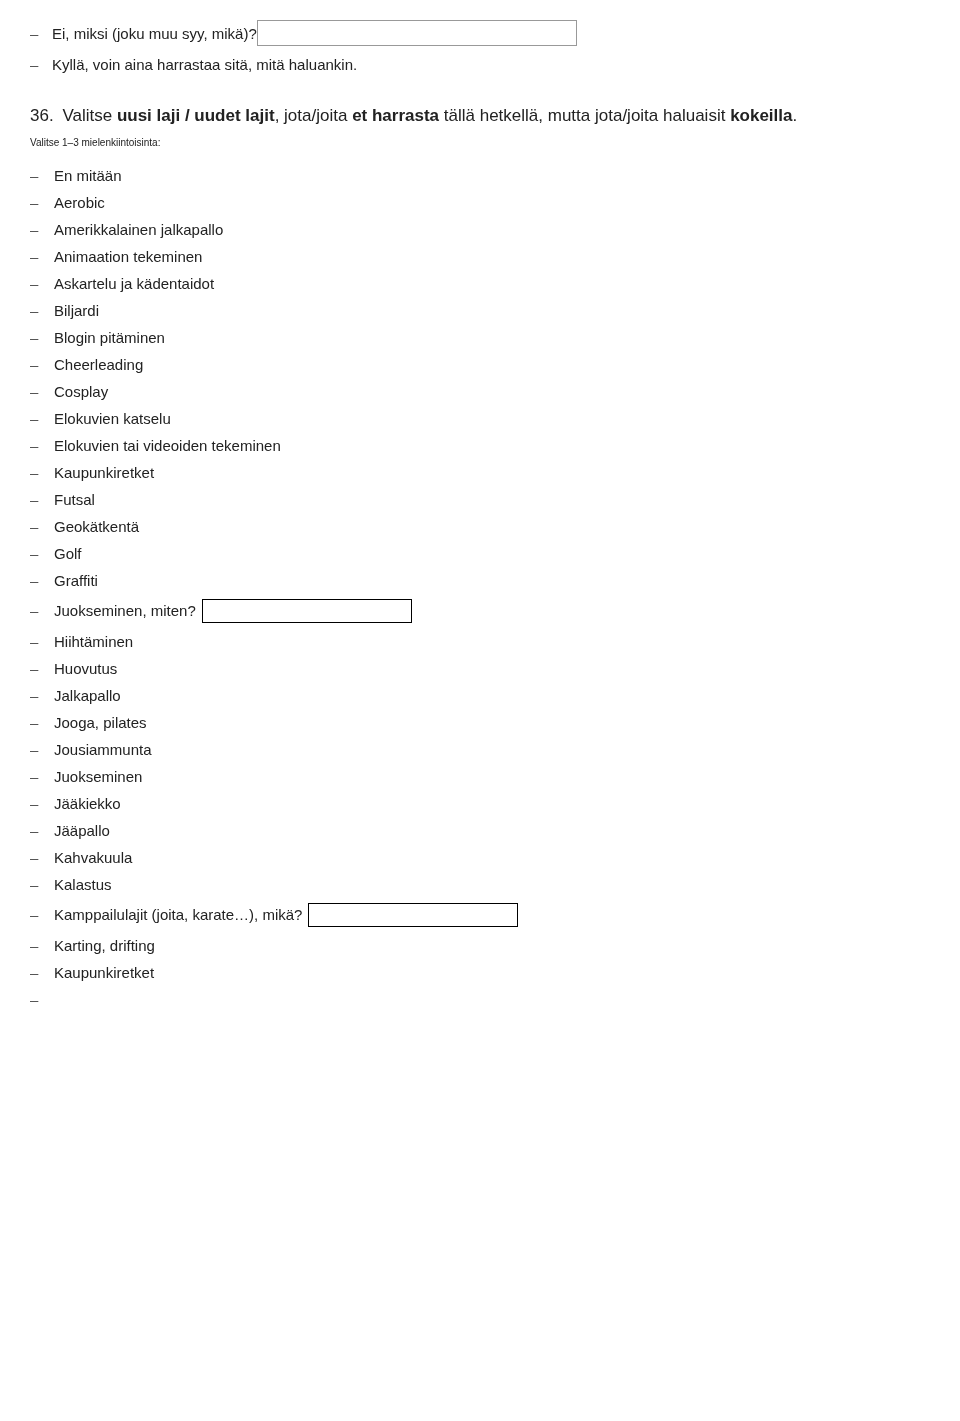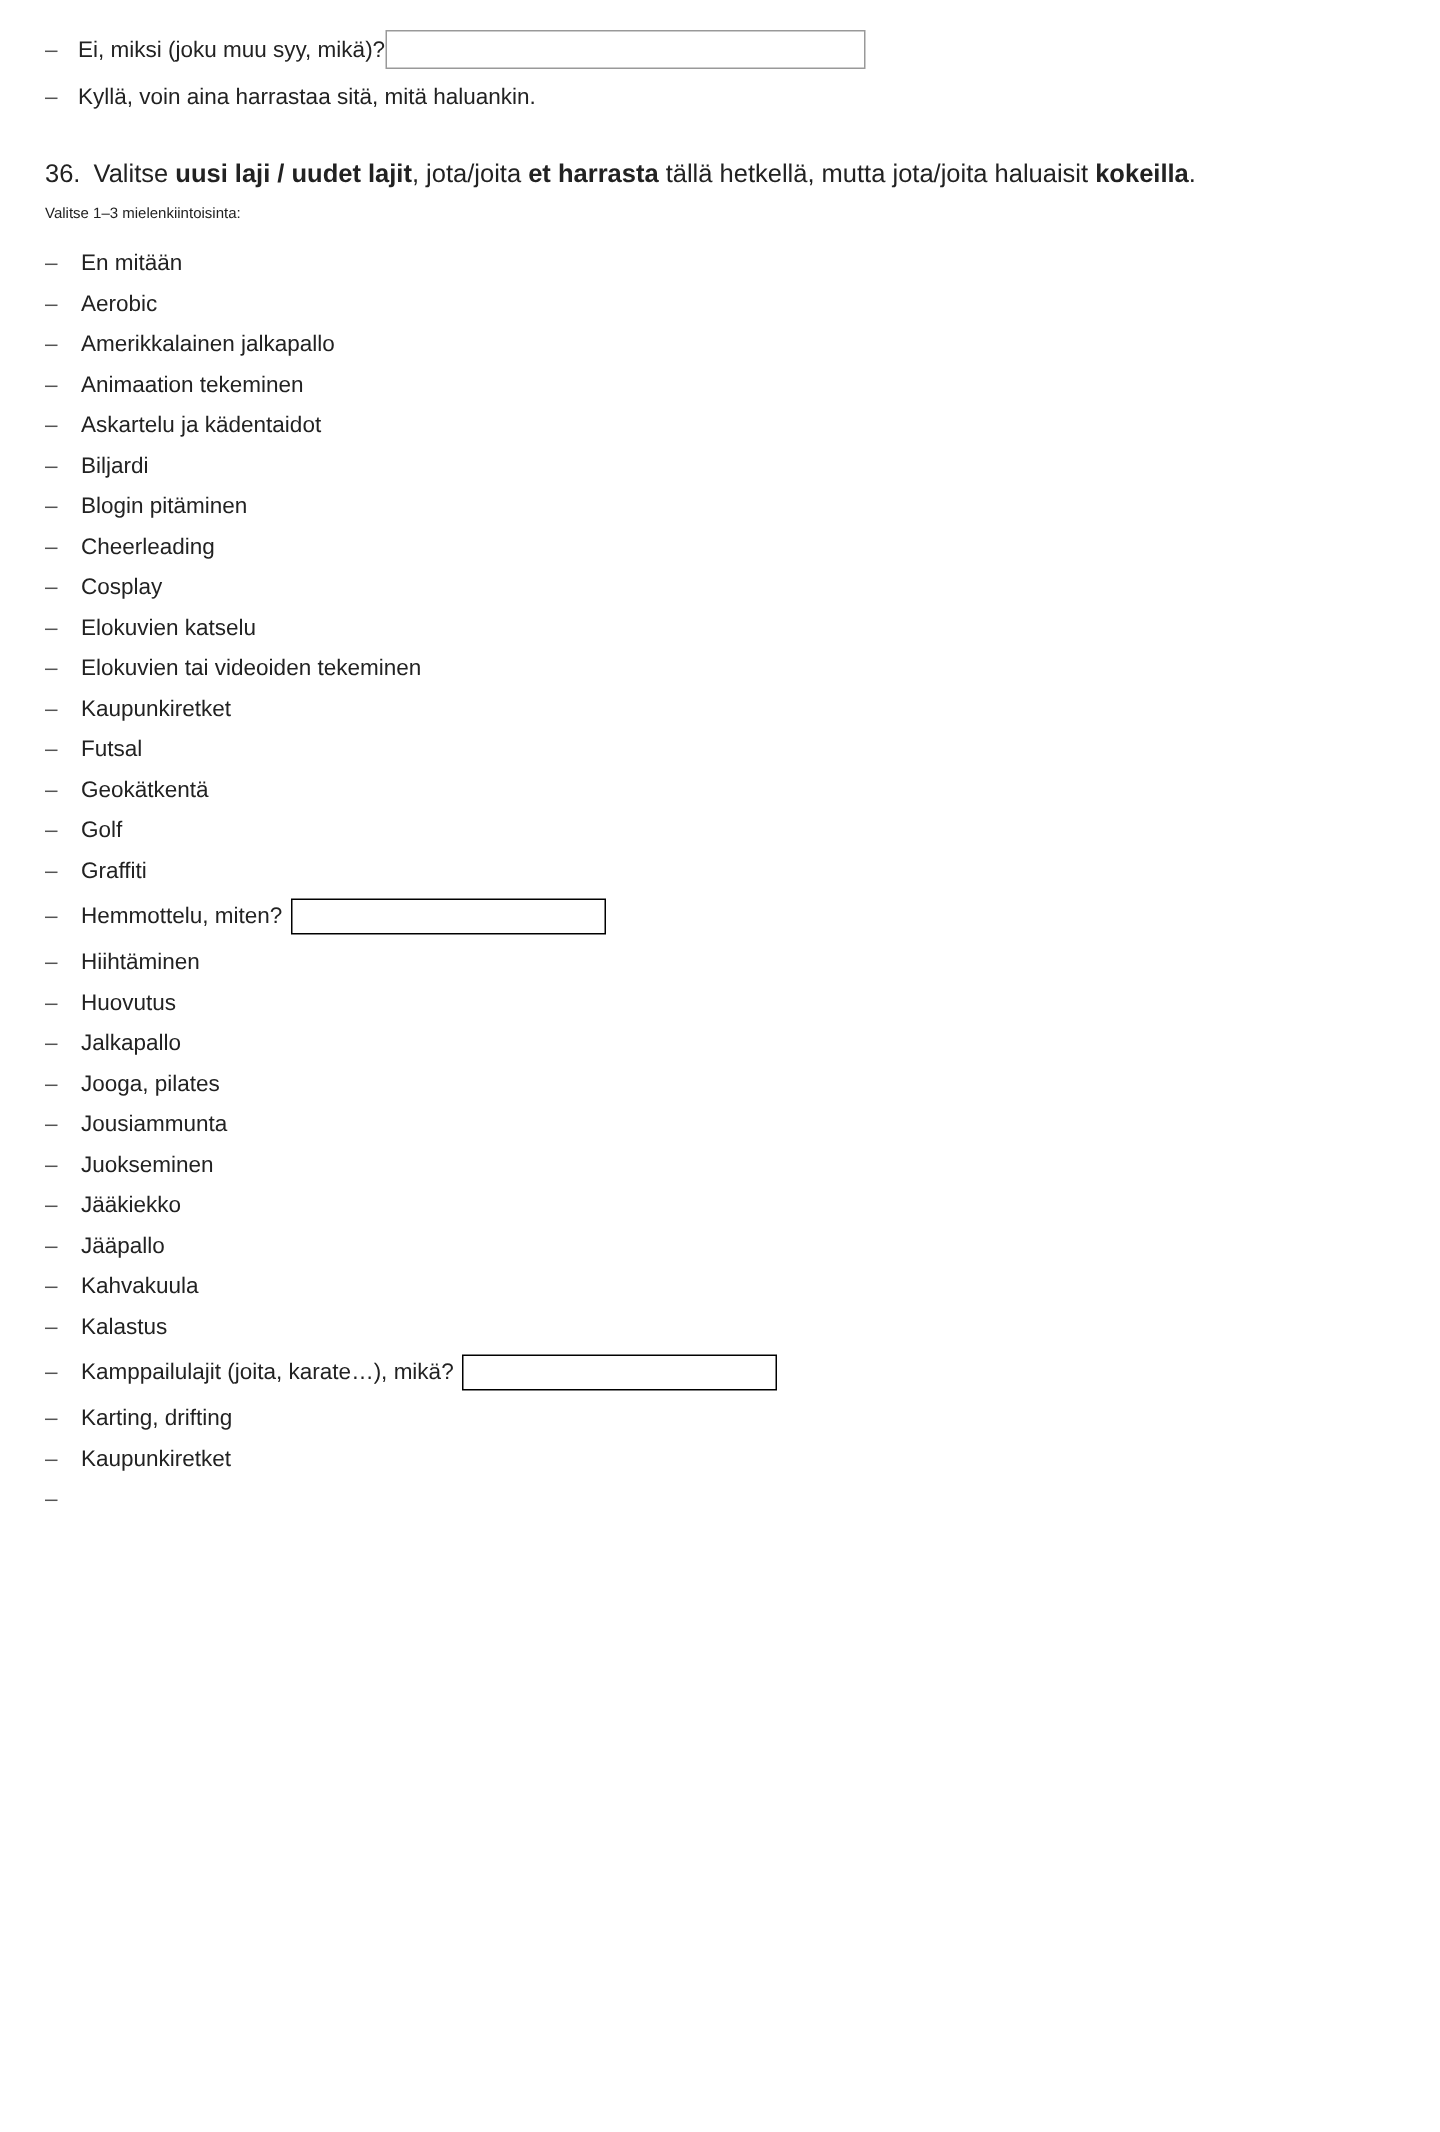--- a/index.html
+++ b/index.html
@@ -165,21 +165,21 @@
     <li class="option-item">
       <span class="dash">–</span>
       <span class="option-text">Golf</span>
     </li>
     <li class="option-item">
       <span class="dash">–</span>
       <span class="option-text">Graffiti</span>
     </li>
     <li class="option-item">
       <span class="dash">–</span>
-      <span class="option-text">Hemmottelu, miten?</span>
+      <span class="option-text">Juokseminen, miten?</span>
       <input type="text" class="inline-input" style="">
     </li>
     <li class="option-item">
       <span class="dash">–</span>
       <span class="option-text">Hiihtäminen</span>
     </li>
     <li class="option-item">
       <span class="dash">–</span>
       <span class="option-text">Huovutus</span>
     </li>

